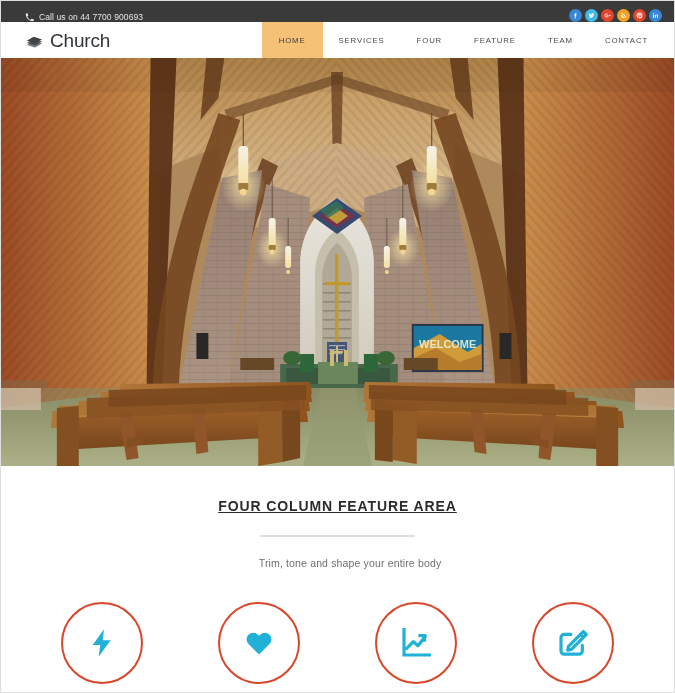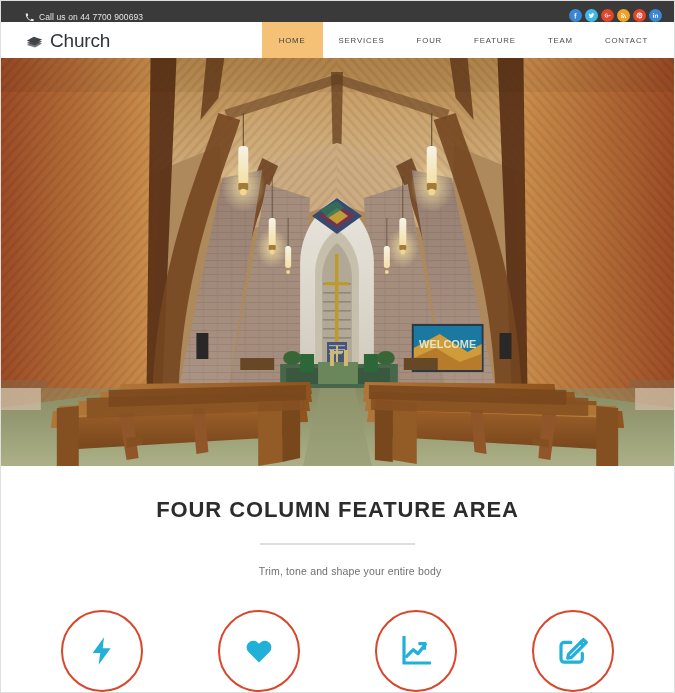--- a/index.html
+++ b/index.html
@@ -125,25 +125,26 @@
   }
   .hero svg { display: block; width: 100%; height: 100%; }
 
   
   .features {
     background: #ffffff;
     padding-top: 33px;
     text-align: center;
   }
   .features-title {
-    font-size: 22px;
+    font-size: 14px;
     font-weight: bold;
     letter-spacing: 0.9px;
     color: #2c2c2c;
     line-height: 1;
+    text-decoration: underline;
   }
   .divider {
     width: 155px;
     height: 2px;
     background: #dedede;
     margin: 22px auto 0;
   }
   .features-sub {
     margin-top: 20px;
     font-size: 10.5px;

